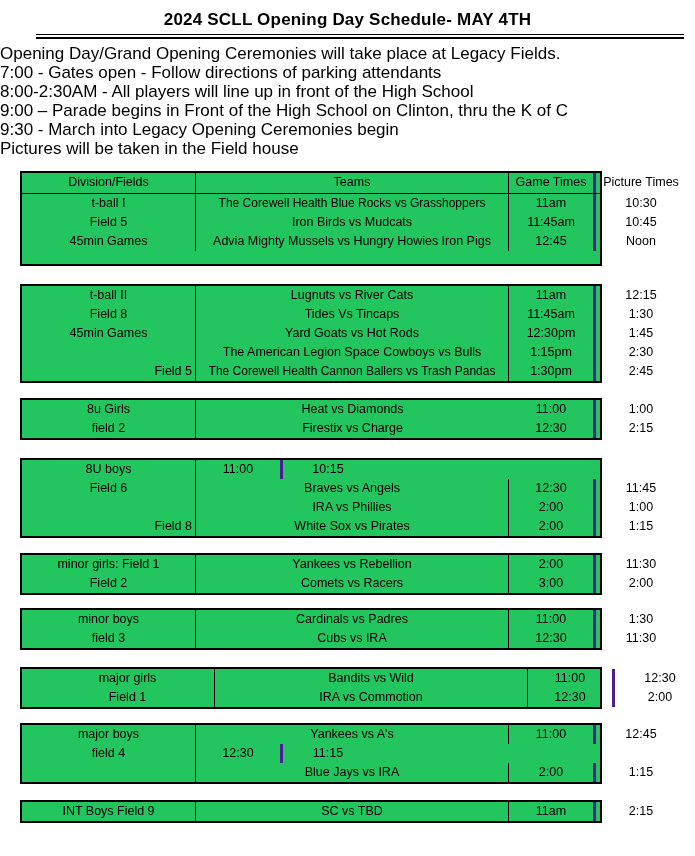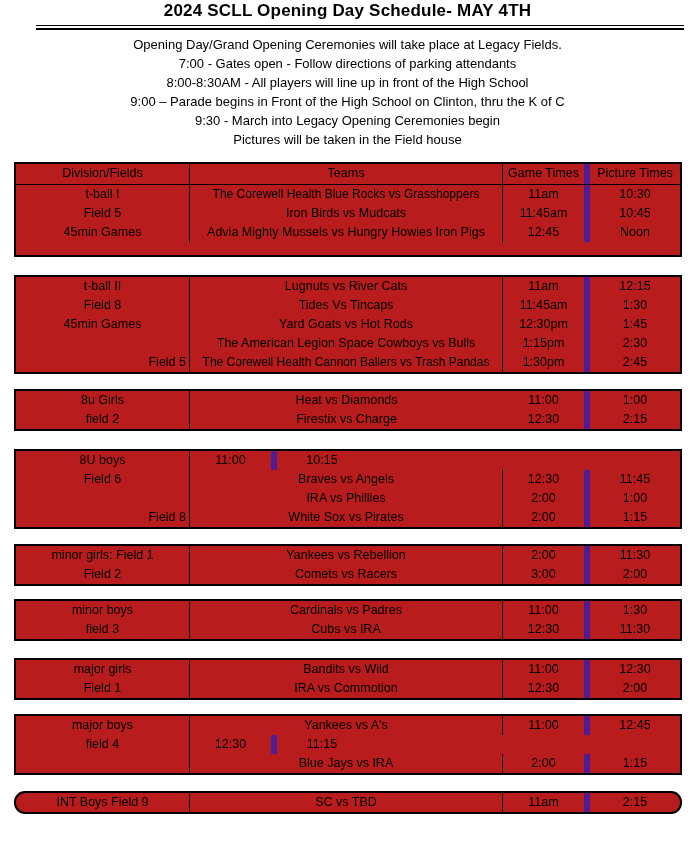--- a/index.html
+++ b/index.html
@@ -4,68 +4,68 @@
 <style>
   html,body { margin:0; padding:0; }
   body {
     width:695px; height:856px; background:#ffffff; color:#000;
     font-family:"Liberation Sans", sans-serif; overflow:hidden;
   }
   .page { position:relative; width:695px; height:856px; }
 
   .title {
     text-align:center; font-weight:bold; font-size:17px; line-height:21px;
-    letter-spacing:0.2px;
+    padding-top:9px; letter-spacing:0.2px;
   }
   .double-rule {
     margin:4px 11px 0 36px; height:2px;
     border-top:1px solid #000; border-bottom:2px solid #000;
   }
-  .intro { margin-top:5px; text-align:center; font-size:13px; line-height:19px; }
+  .intro { margin-top:5px; font-size:17px; line-height:19px; }
 
   #tables { margin-top:13px; }
   .tbl {
-    margin-left:14px; width:668px; box-sizing:border-box;
-    border:2px solid #000; background:#b91c1c;
+    margin-left:20px; width:582px; box-sizing:border-box;
+    border:2px solid #000; background:#22c55e;
   }
   .tbl:nth-child(1) { padding-bottom:13px; }
   .tbl:nth-child(2) { margin-top:18px; }
   .tbl:nth-child(3) { margin-top:15px; }
   .tbl:nth-child(4) { margin-top:18px; }
   .tbl:nth-child(5) { margin-top:15px; }
   .tbl:nth-child(6) { margin-top:13px; }
-  .tbl:nth-child(7) { margin-top:17px; }
+  .tbl:nth-child(7) { margin-top:17px;padding-left:19px; }
   .tbl:nth-child(8) { margin-top:14px; }
-  .tbl:nth-child(9) { margin-top:16px;border-radius:11px; }
+  .tbl:nth-child(9) { margin-top:16px; }
 
   .row { display:flex; height:19px; line-height:19px; font-size:12.5px; text-align:center; }
   .row.header { height:20px; line-height:19px; border-bottom:1px solid #000; }
 
   .cell { box-sizing:border-box; overflow:hidden; white-space:nowrap; }
   .c1 { flex:0 0 174px; border-right:1px solid #000; }
   .c2 { flex:0 0 313px; border-right:1px solid #000; }
-  .c3 { flex:0 0 87px;  border-right:6px solid #4c1d95; }
+  .c3 { flex:0 0 87px;  border-right:3px solid #4c1d95; }
   .c4 { flex:0 0 90px; }
 
   
   .tbl:nth-child(3) .c2 { border-right:none; }
 
   .cell.right { text-align:right; padding-right:3px; }
   .cell.small { font-size:12px; line-height:19px; }
 </style>
 </head>
 <body>
 
 <div class="page">
   <div class="title">2024 SCLL Opening Day Schedule- MAY 4TH</div>
   <div class="double-rule"></div>
   <div class="intro">
     <div class="intro-line">Opening Day/Grand Opening Ceremonies will take place at Legacy Fields.</div>
     <div class="intro-line">7:00 - Gates open - Follow directions of parking attendants</div>
-    <div class="intro-line">8:00-8:30AM - All players will line up in front of the High School</div>
+    <div class="intro-line">8:00-2:30AM - All players will line up in front of the High School</div>
     <div class="intro-line">9:00 – Parade begins in Front of the High School on Clinton, thru the K of C</div>
     <div class="intro-line">9:30 - March into Legacy Opening Ceremonies begin</div>
     <div class="intro-line">Pictures will be taken in the Field house</div>
   </div>
   <div id="tables">
       <div class="tbl">
         <div class="row header">
           <div class="cell c1">Division/Fields</div>
           <div class="cell c2">Teams</div>
           <div class="cell c3">Game Times</div>

